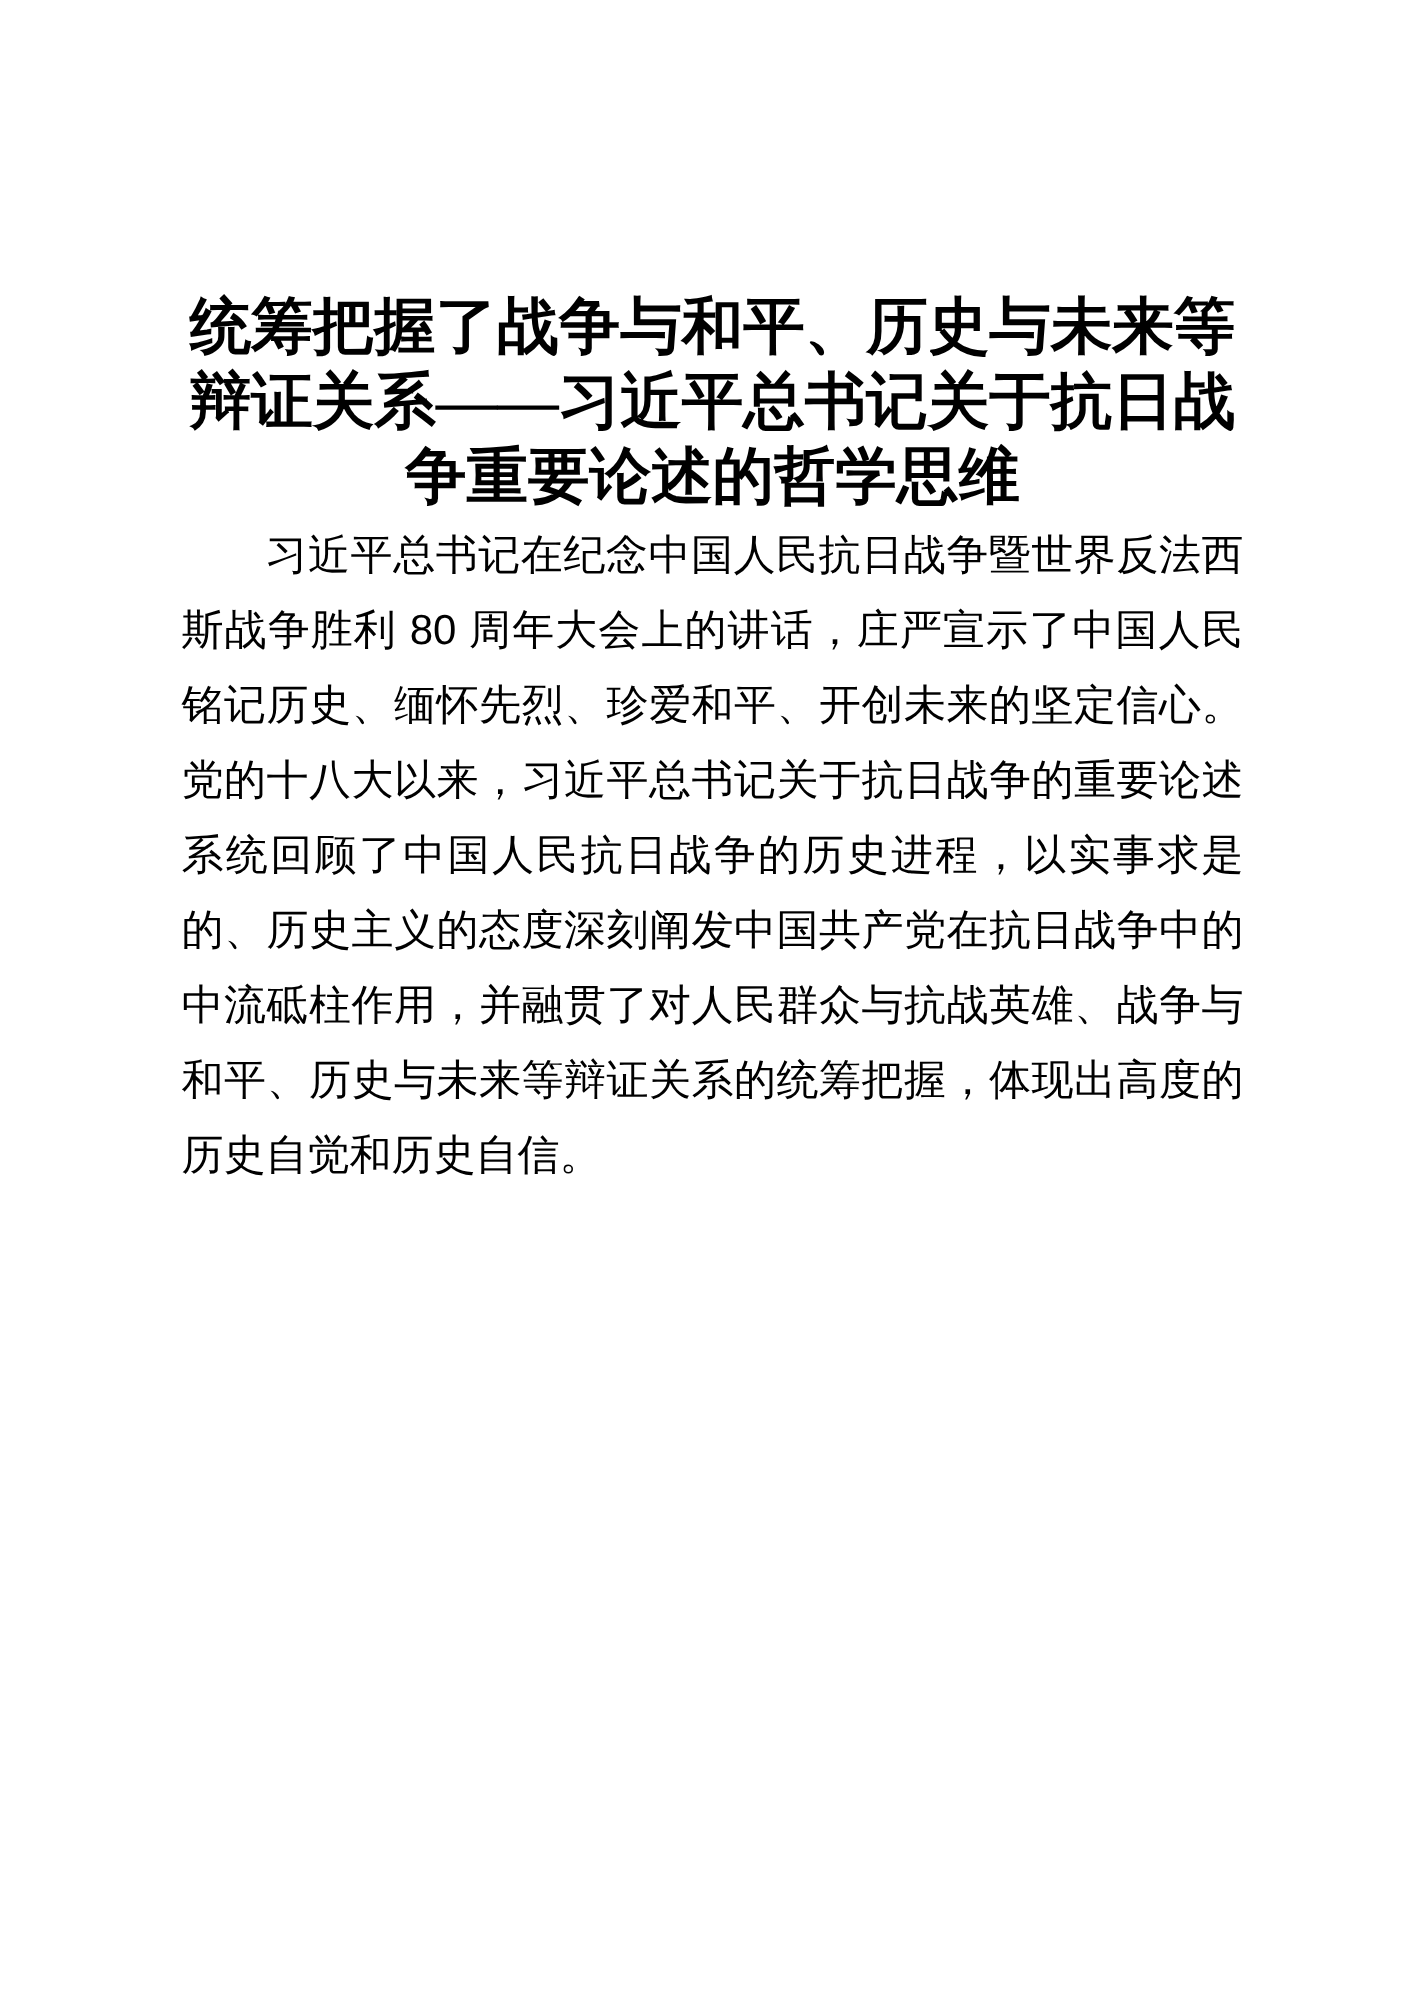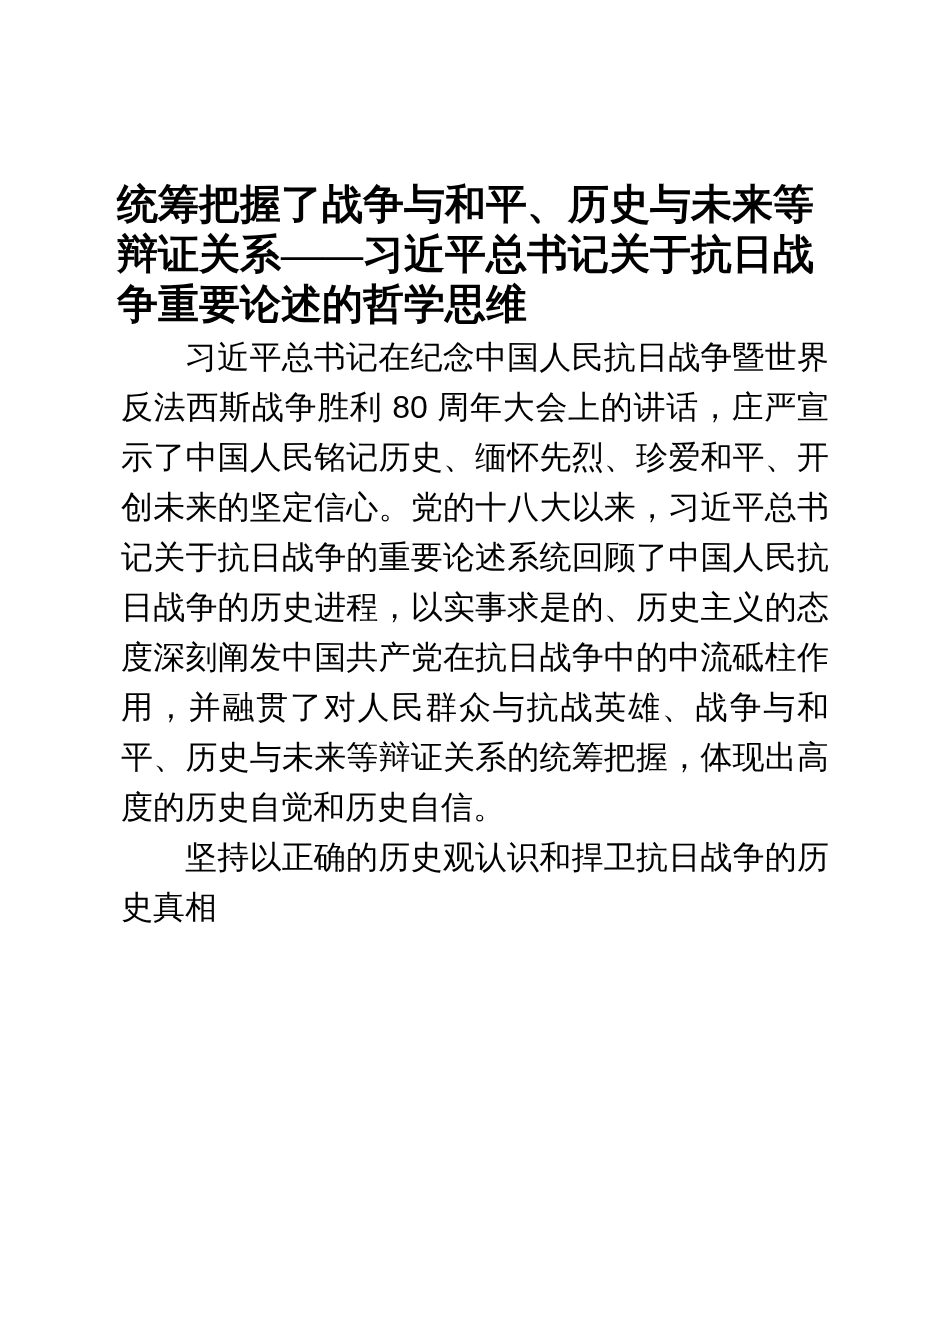--- a/index.html
+++ b/index.html
@@ -14,38 +14,38 @@
   }
   .doc {
     box-sizing: border-box;
     width: 950px;
     height: 1344px;
     padding: 179px 121px 0 121px;
     background: #ffffff;
     color: #000000;
   }
   .doc-title {
-    margin: 0 -4px 3px -4px;
+    margin: 13px -4px 3px -4px;
     font-family: "Liberation Serif", "DejaVu Serif", serif;
     font-weight: 700;
     font-size: 41px;
     line-height: 50px;
+    text-align: center;
     color: #000000;
   }
   .doc p {
     margin: 0;
     font-family: "Liberation Sans", "DejaVu Sans", sans-serif;
-    font-size: 32px;
+    font-size: 28px;
     line-height: 50px;
     text-align: justify;
     text-indent: 2em;
     color: #000000;
     word-break: break-all;
   }
 </style>
 </head>
 <body>
 
 <div class="doc">
   <h1 class="doc-title">统筹把握了战争与和平、历史与未来等辩证关系——习近平总书记关于抗日战争重要论述的哲学思维</h1>
   <p>习近平总书记在纪念中国人民抗日战争暨世界反法西斯战争胜利 80 周年大会上的讲话，庄严宣示了中国人民铭记历史、缅怀先烈、珍爱和平、开创未来的坚定信心。党的十八大以来，习近平总书记关于抗日战争的重要论述系统回顾了中国人民抗日战争的历史进程，以实事求是的、历史主义的态度深刻阐发中国共产党在抗日战争中的中流砥柱作用，并融贯了对人民群众与抗战英雄、战争与和平、历史与未来等辩证关系的统筹把握，体现出高度的历史自觉和历史自信。</p>
-  <p>坚持以正确的历史观认识和捍卫抗日战争的历史真相</p>
 </div>
 
 </body></html>

